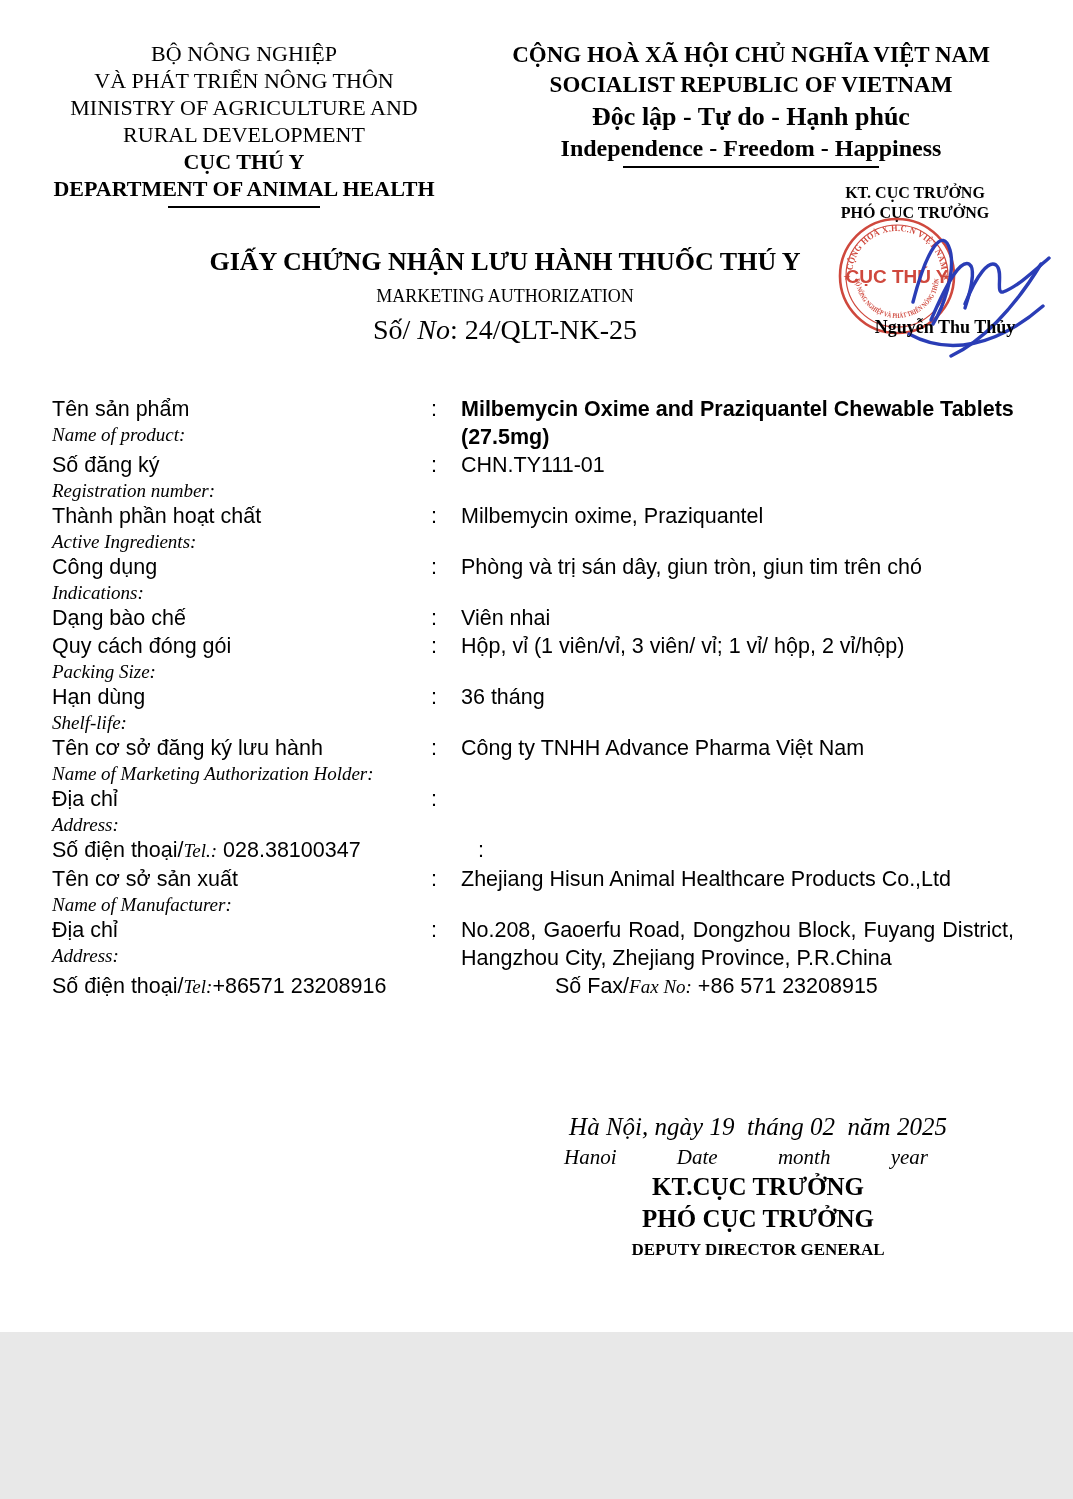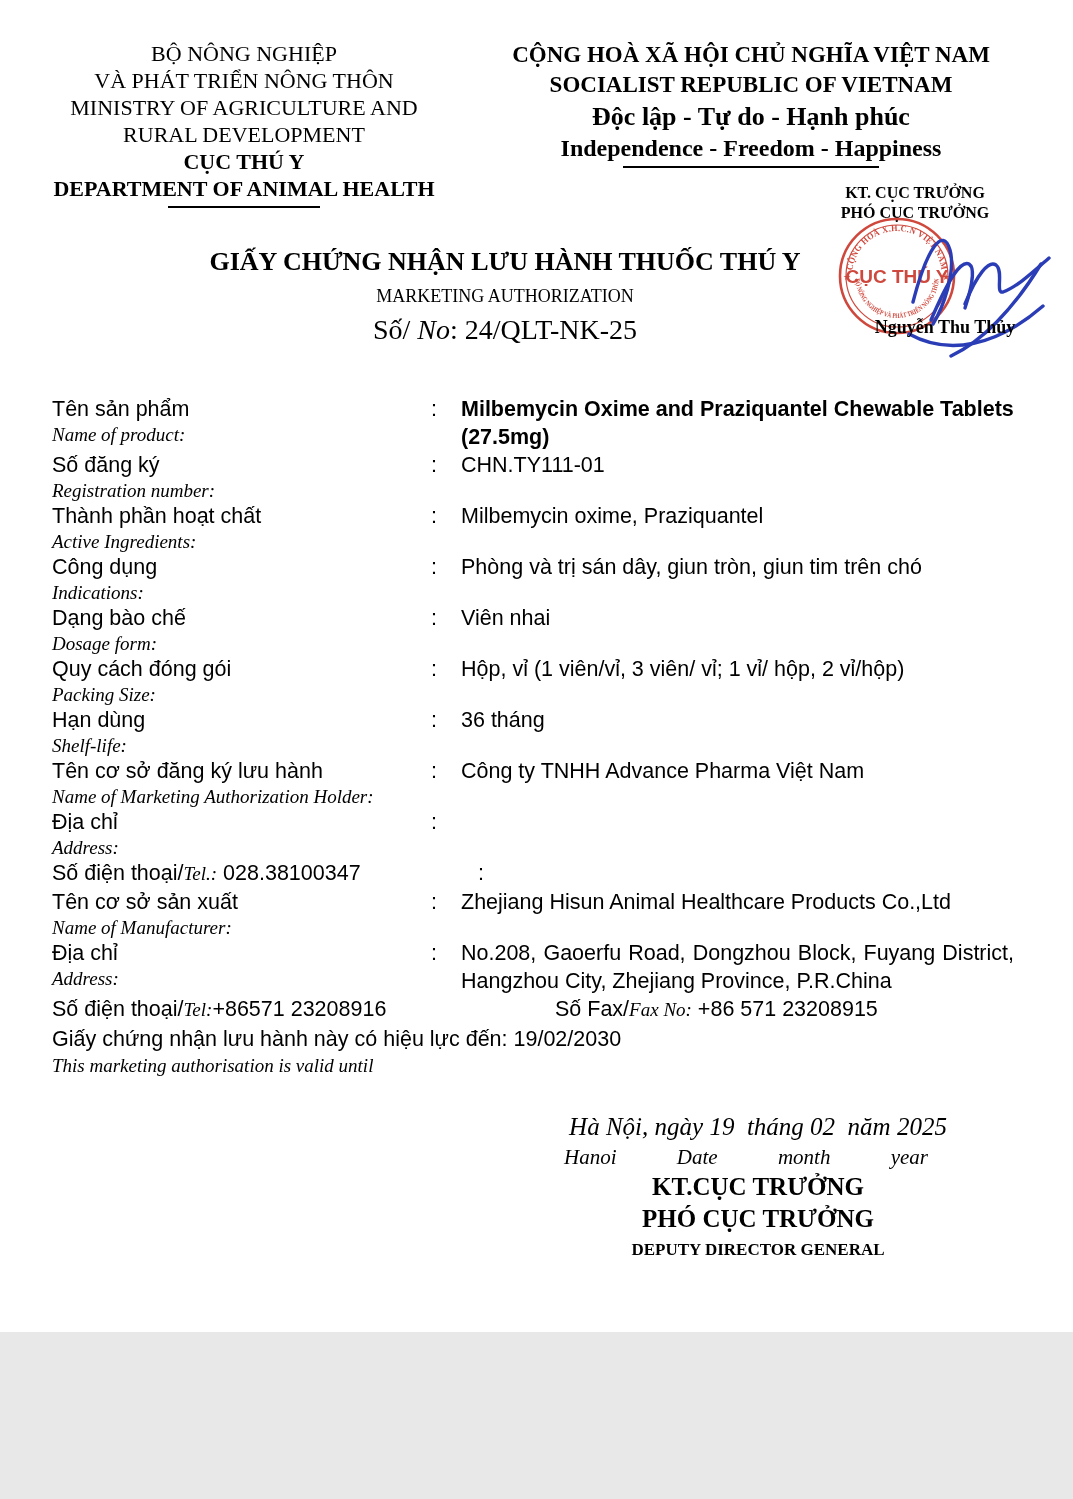--- a/index.html
+++ b/index.html
@@ -180,21 +180,20 @@
         <div class="vi">Công dụng</div>
         <div class="en">Indications:</div>
       </div>
       <div class="fcolon">:</div>
       <div class="fvalue nowrap">Phòng và trị sán dây, giun tròn, giun tim trên chó</div>
     </div>
 
     <div class="frow">
       <div class="flabel">
         <div class="vi">Dạng bào chế</div>
-        <div class="en">Dosage form:</div>
       </div>
       <div class="fcolon">:</div>
       <div class="fvalue nowrap">Viên nhai</div>
     </div>
 
     <div class="frow">
       <div class="flabel">
         <div class="vi">Quy cách đóng gói</div>
         <div class="en">Packing Size:</div>
       </div>
@@ -250,24 +249,20 @@
       <div class="fcolon">:</div>
       <div class="fvalue justify">No.208, Gaoerfu Road, Dongzhou Block, Fuyang District, Hangzhou City, Zhejiang Province, P.R.China</div>
     </div>
 
     <div class="phone-row">
       <div class="pcell"><span class="psans">Số điện thoại/</span><span class="pit">Tel:</span><span class="psans">+86571 23208916</span></div>
       <div class="fcolon"></div>
       <div class="pval"><span class="psans">Số Fax/</span><span class="pit">Fax No:</span><span class="psans"> +86 571 23208915</span></div>
     </div>
 
-    <div class="validity">
-      <div class="vi">Giấy chứng nhận lưu hành này có hiệu lực đến: 19/02/2030</div>
-      <div class="en">This marketing authorisation is valid until</div>
-    </div>
 
   </div>
 
   <div class="date-block">
     <div class="d1">Hà Nội, ngày 19  tháng 02  năm 2025</div>
     <div class="d2">
       <span>Hanoi</span>
       <span>Date</span>
       <span>month</span>
       <span>year</span>

